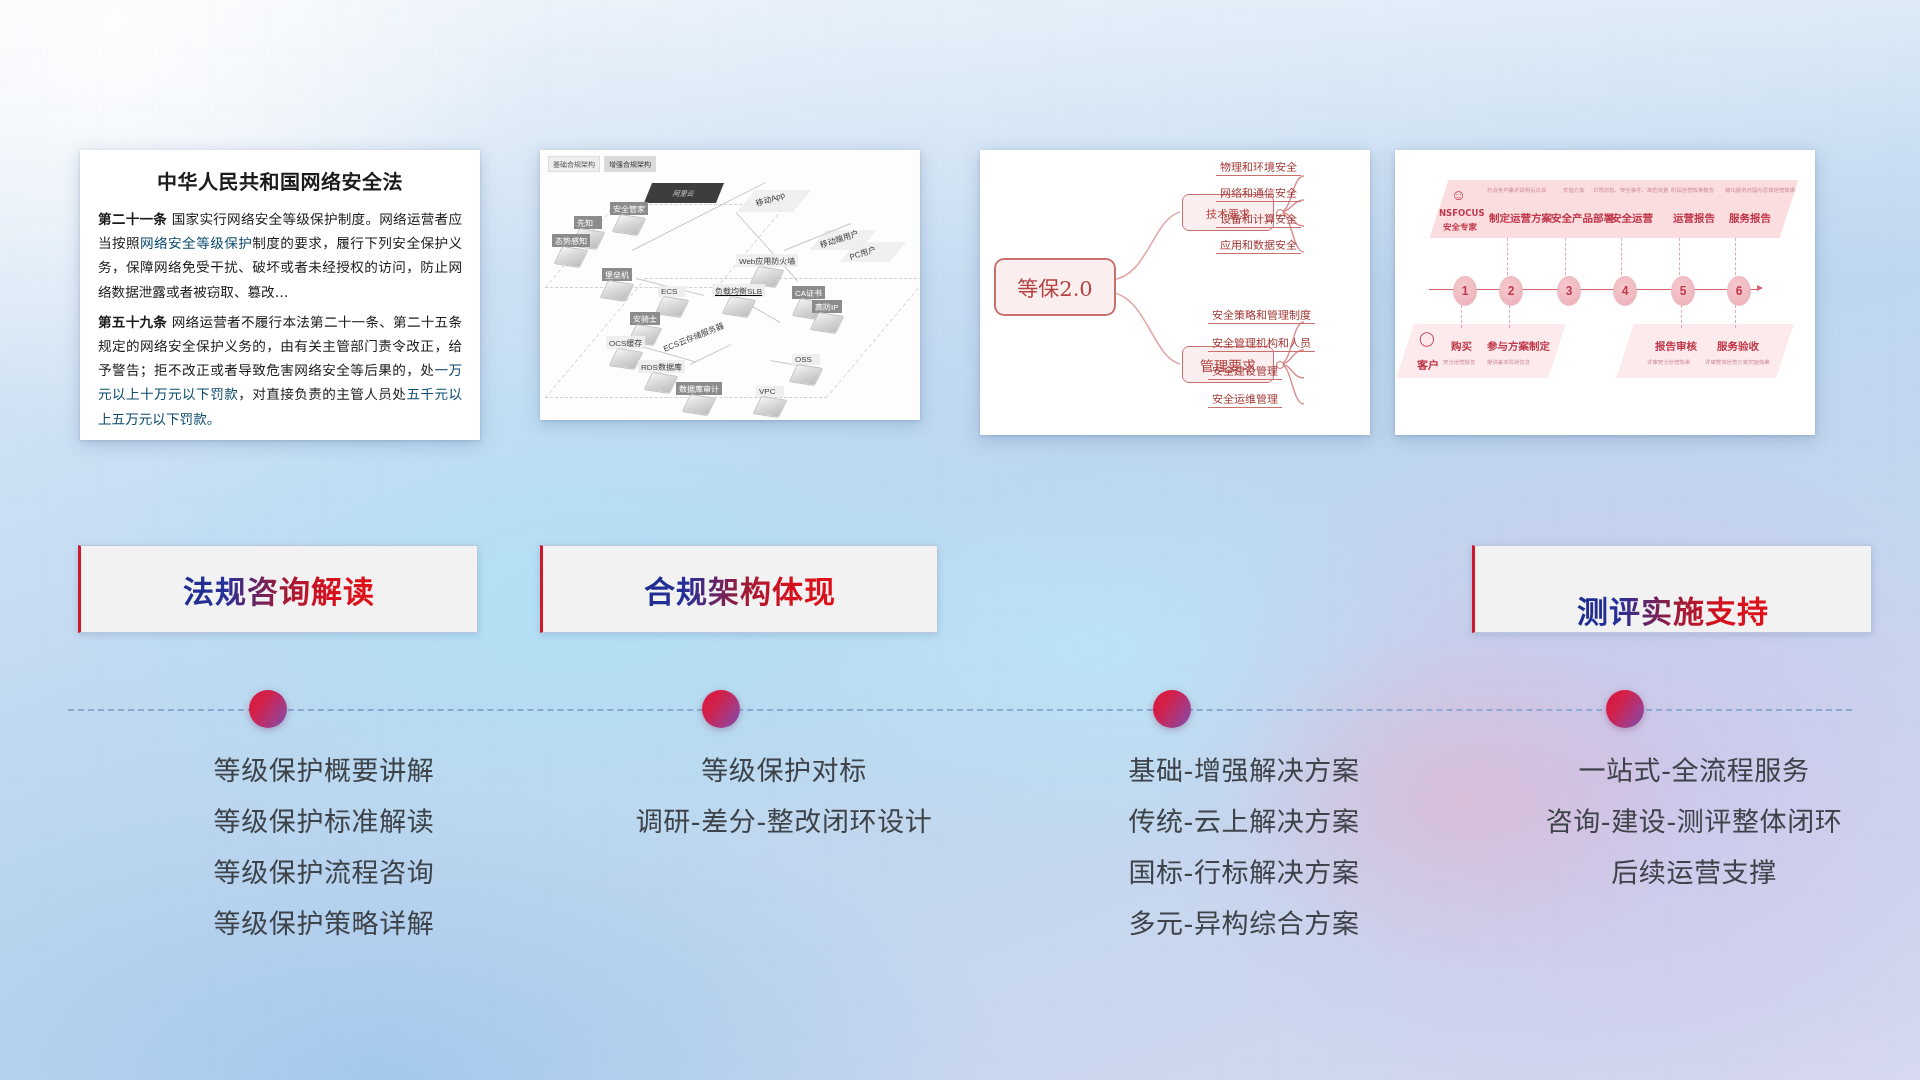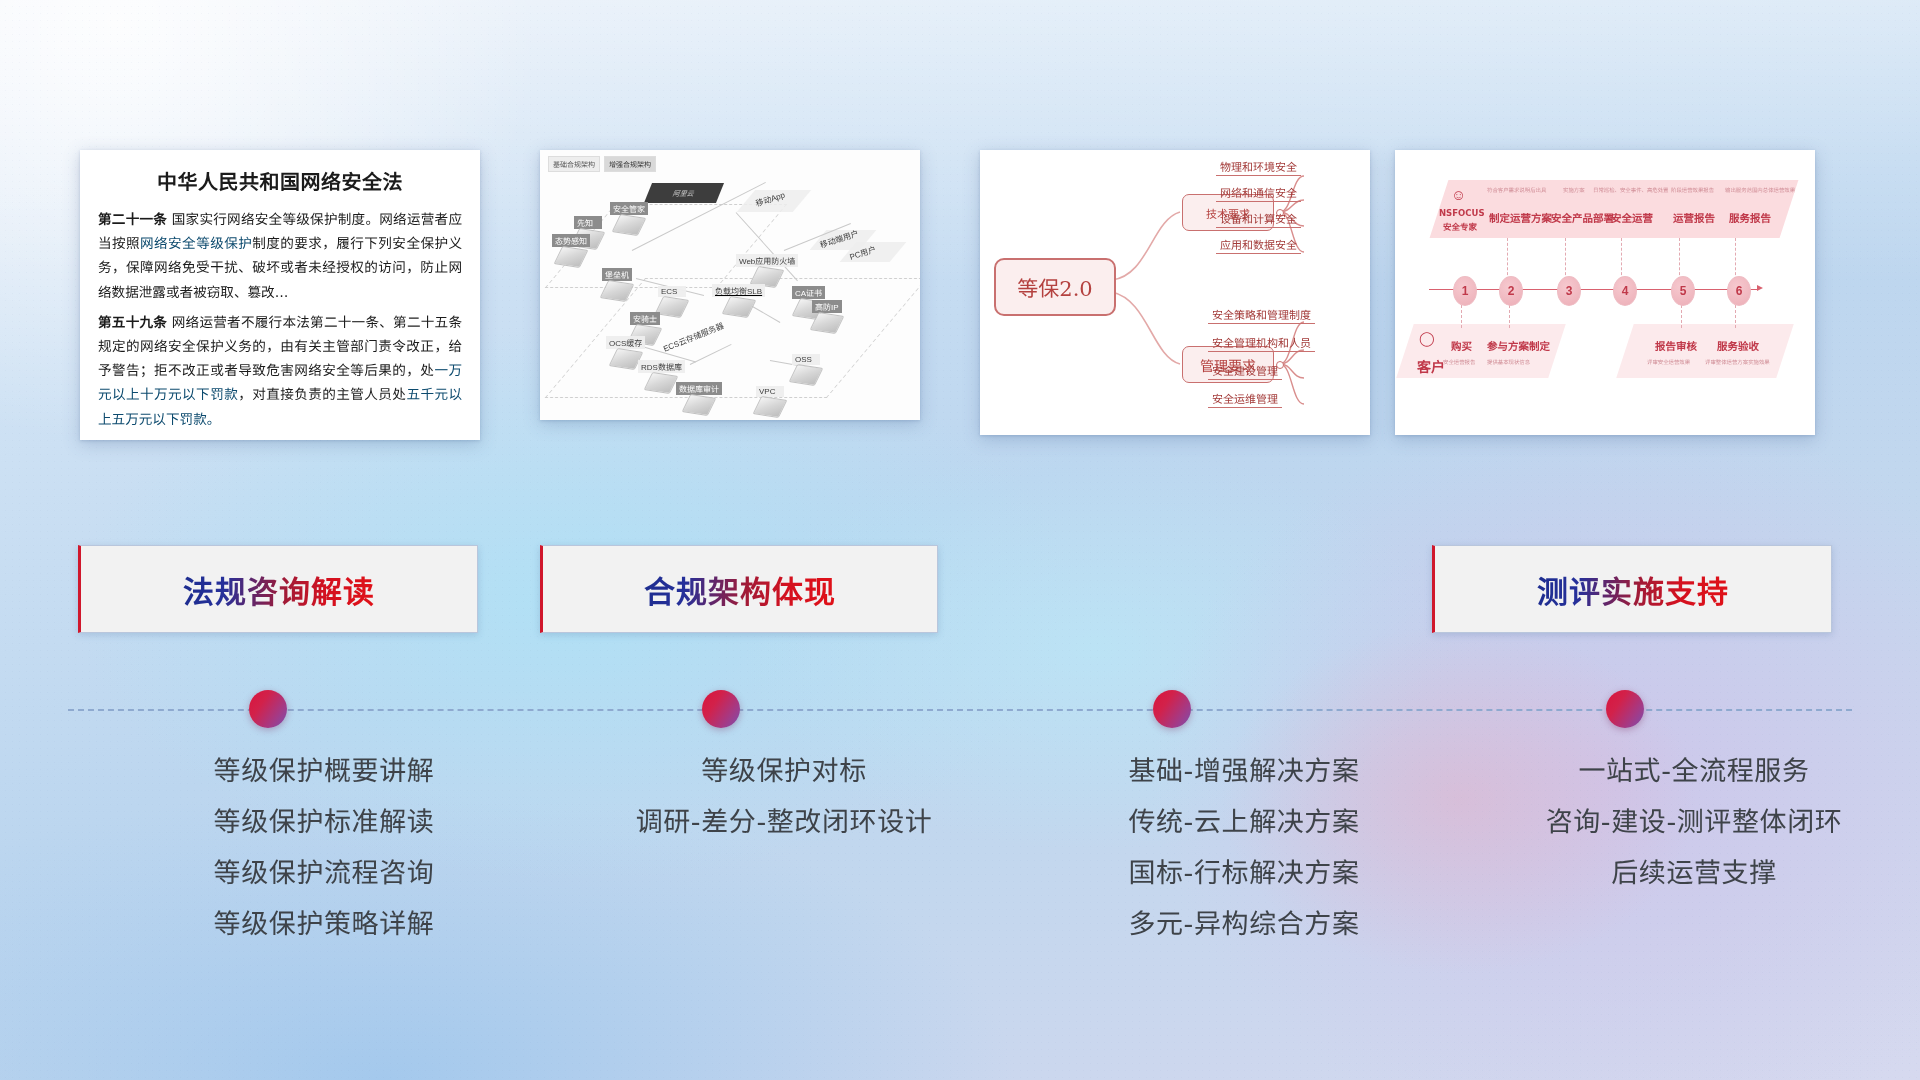--- a/index.html
+++ b/index.html
@@ -124,21 +124,21 @@
   }
   .head-txt{
     font-size:31px;font-weight:bold;letter-spacing:1px;
     font-family:"DejaVu Sans","Liberation Sans",sans-serif;
     background:linear-gradient(95deg,#1d2d8f 0%,#26309a 22%,#9e1b38 52%,#d4111f 74%,#e01118 100%);
     -webkit-background-clip:text;background-clip:text;color:transparent;
   }
   #head-1{left:78px;width:400px;}
   #head-2{left:540px;width:398px;}
   #head-3{left:1000px;width:382px;}
-  #head-4{left:1432px;width:400px;}
+  #head-4{left:1472px;width:400px;align-items:flex-end;}
 
   
   .rail-wrap{position:absolute;left:0;top:690px;width:1920px;height:40px;}
   .rail{position:absolute;left:68px;top:19px;width:1784px;height:0;
     border-top:2px dashed #8ea9cf;}
   .bead{position:absolute;top:0;width:38px;height:38px;border-radius:50%;
     background:linear-gradient(125deg,#d9143c 0%,#d2214a 34%,#a43a86 72%,#7a4fb0 100%);
     box-shadow:0 2px 7px rgba(120,40,90,.35);}
   #bead-1{left:249px;} #bead-2{left:702px;} #bead-3{left:1153px;} #bead-4{left:1606px;}
 
@@ -321,21 +321,21 @@
         <div class="band lite" style="left:230px;top:174px;width:160px;height:54px;"></div>
 
         <div class="tl-axis"></div>
         <div class="tl-arrow"></div>
 
         <div class="tl-ico" style="left:56px;top:36px;font-size:15px;">☺</div>
         <div class="tl-t" style="left:44px;top:58px;font-size:8.5px;">NSFOCUS</div>
         <div class="tl-t" style="left:48px;top:70px;font-size:8.5px;">安全专家</div>
 
         <div class="tl-ico" style="left:24px;top:180px;font-size:14px;">◯</div>
-        <div class="tl-t" style="left:22px;top:206px;font-size:14px;">客户</div>
+        <div class="tl-t" style="left:22px;top:206px;font-size:11px;">客户</div>
 
         <div class="tl-s" style="left:92px;top:36px;">符合客户需求说明后出具</div>
         <div class="tl-t" style="left:94px;top:60px;">制定运营方案</div>
         <div class="tl-s" style="left:168px;top:36px;">实施方案</div>
         <div class="tl-t" style="left:156px;top:60px;">安全产品部署</div>
         <div class="tl-s" style="left:198px;top:36px;">日常巡检、安全事件、高危处置</div>
         <div class="tl-t" style="left:216px;top:60px;">安全运营</div>
         <div class="tl-s" style="left:276px;top:36px;">阶段运营效果报告</div>
         <div class="tl-t" style="left:278px;top:60px;">运营报告</div>
         <div class="tl-s" style="left:330px;top:36px;">输出服务范围内总体运营效果</div>

